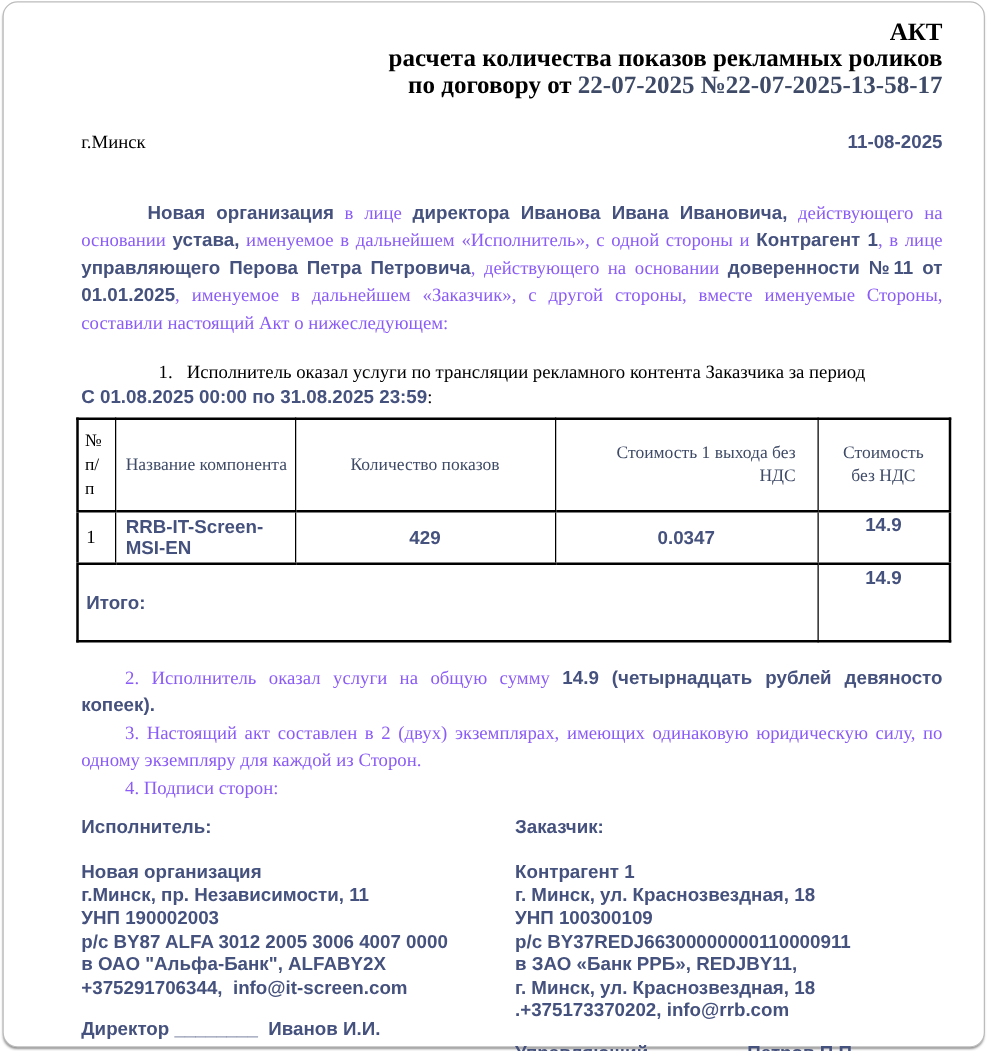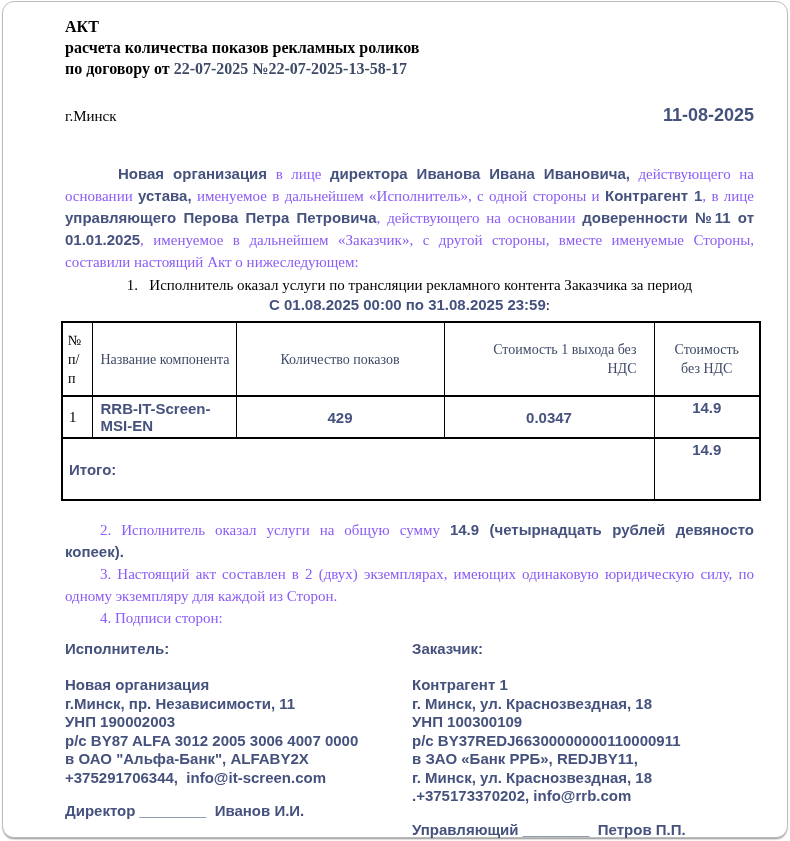--- a/index.html
+++ b/index.html
@@ -21,34 +21,34 @@
 
   
   .s-b, .b {
     font-family:"Liberation Sans", sans-serif;
     font-weight:bold;
     color:#46527e;
   }
   .s-n { font-family:"Liberation Serif", serif; color:#8b5cf6; }
   .navy-serif { color:#3e4a66; }
 
-  .title { text-align:left; font-weight:bold; font-size:16px; line-height:21px; }
+  .title { text-align:right; font-weight:bold; font-size:20px; line-height:21px; }
 
   .city-row { display:flex; justify-content:space-between; align-items:baseline; margin-top:26px; }
-  .city-row .date { font-size:18px; }
+  .city-row .date { font-size:15px; }
 
   .intro {
     margin:37px 0 0 0;
     text-align:justify;
     text-indent:53px;
     line-height:22px;
   }
 
-  .item1-l1 { margin-top:2px; text-align:center; line-height:20px; }
-  .item1-l2 { text-align:center; line-height:20px; }
+  .item1-l1 { margin-top:18px; text-align:center; line-height:20px; }
+  .item1-l2 { line-height:20px; }
 
   table.services {
     border-collapse:collapse;
     table-layout:fixed;
     width:698px;
     margin:6px 0 0 -4px;
     border:2px solid #000;
   }
   table.services th, table.services td { border:1px solid #000; overflow:hidden; }
   table.services tr.hdr th { border-bottom:2px solid #000; }

